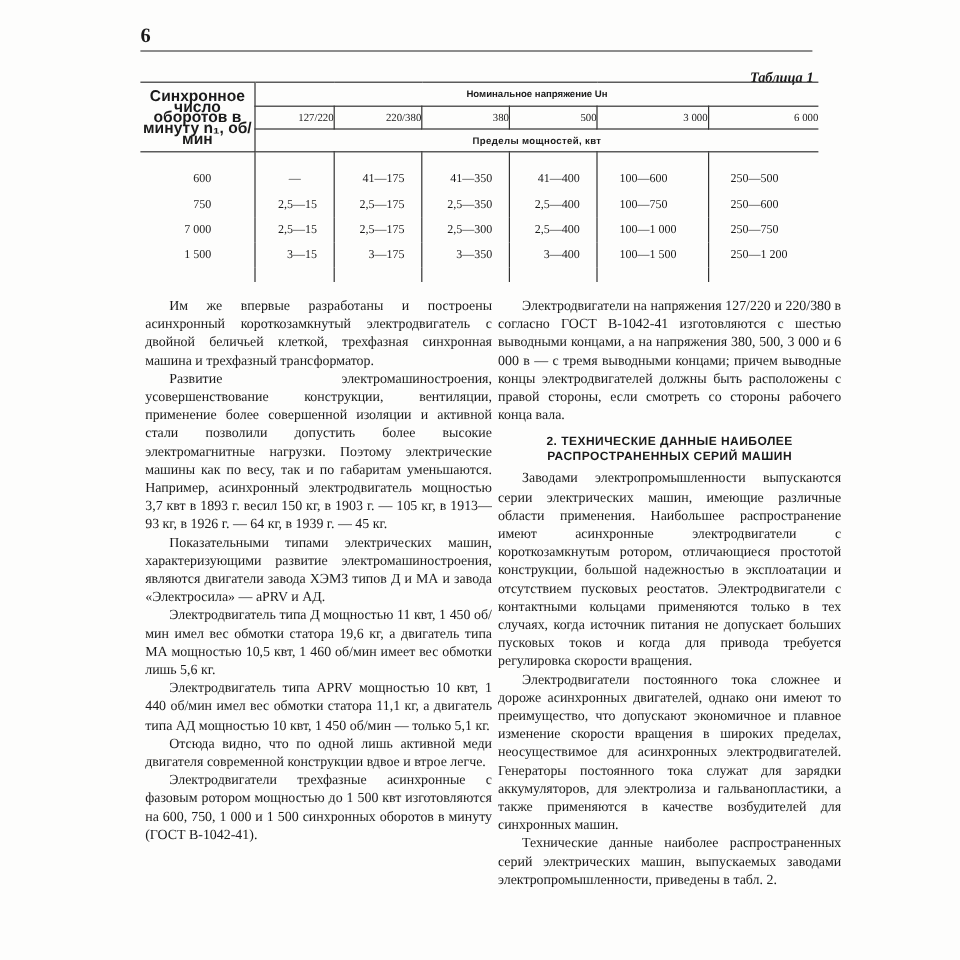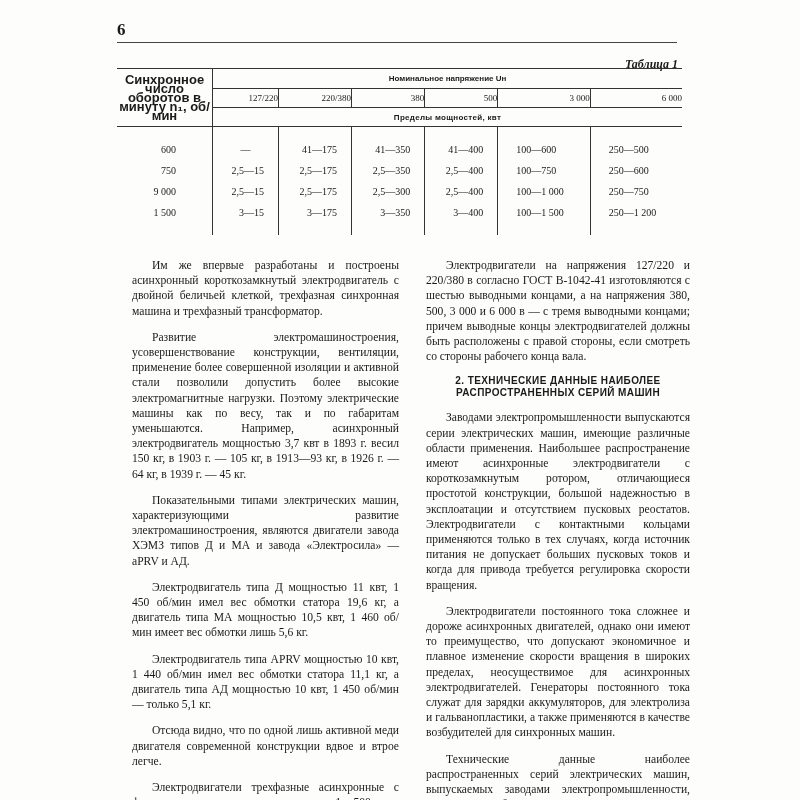--- a/index.html
+++ b/index.html
@@ -25,21 +25,21 @@
   .t1 td.val.left { text-align: left; padding-left: 18px; padding-right: 0; }
   .t1 td.val:last-child { border-right: none; }
   .t1 tr.first td { padding-top: 12px; }
   .t1 tr.spacer td { height: 12px; }
   .t1 tr.spacer td.rpm, .t1 tr.spacer td.val { border-right: 1px solid #333; }
   .t1 tr.spacer td.val:last-child { border-right: none; }
 
   .col { position: absolute; top: 247px; width: 289px; font-size: 11.6px; line-height: 15.2px; text-align: justify; }
   .col.left { left: 121px; }
   .col.right { left: 415px; width: 286px; }
-  .col p { margin: 11px; text-indent: 20px; }
+  .col p { margin: 0; text-indent: 20px; }
   .col p.noindent { text-indent: 0; }
   .heading2 { font-family: "Liberation Sans", "DejaVu Sans", sans-serif; font-weight: bold; font-size: 10px; line-height: 12px; text-align: center; margin: 10px 0 4px 0; letter-spacing: 0.4px; }
 </style>
 </head>
 <body>
 
 <div class="page">
 
   <div class="running-head">
     <span class="page-num">6</span>
@@ -80,21 +80,21 @@
     <tr>
       <td class="rpm">750</td>
       <td class="val">2,5—15</td>
       <td class="val">2,5—175</td>
       <td class="val">2,5—350</td>
       <td class="val">2,5—400</td>
       <td class="val left">100—750</td>
       <td class="val left">250—600</td>
     </tr>
     <tr>
-      <td class="rpm">9 000</td>
+      <td class="rpm">7 000</td>
       <td class="val">2,5—15</td>
       <td class="val">2,5—175</td>
       <td class="val">2,5—300</td>
       <td class="val">2,5—400</td>
       <td class="val left">100—1 000</td>
       <td class="val left">250—750</td>
     </tr>
     <tr>
       <td class="rpm">1 500</td>
       <td class="val">3—15</td>

